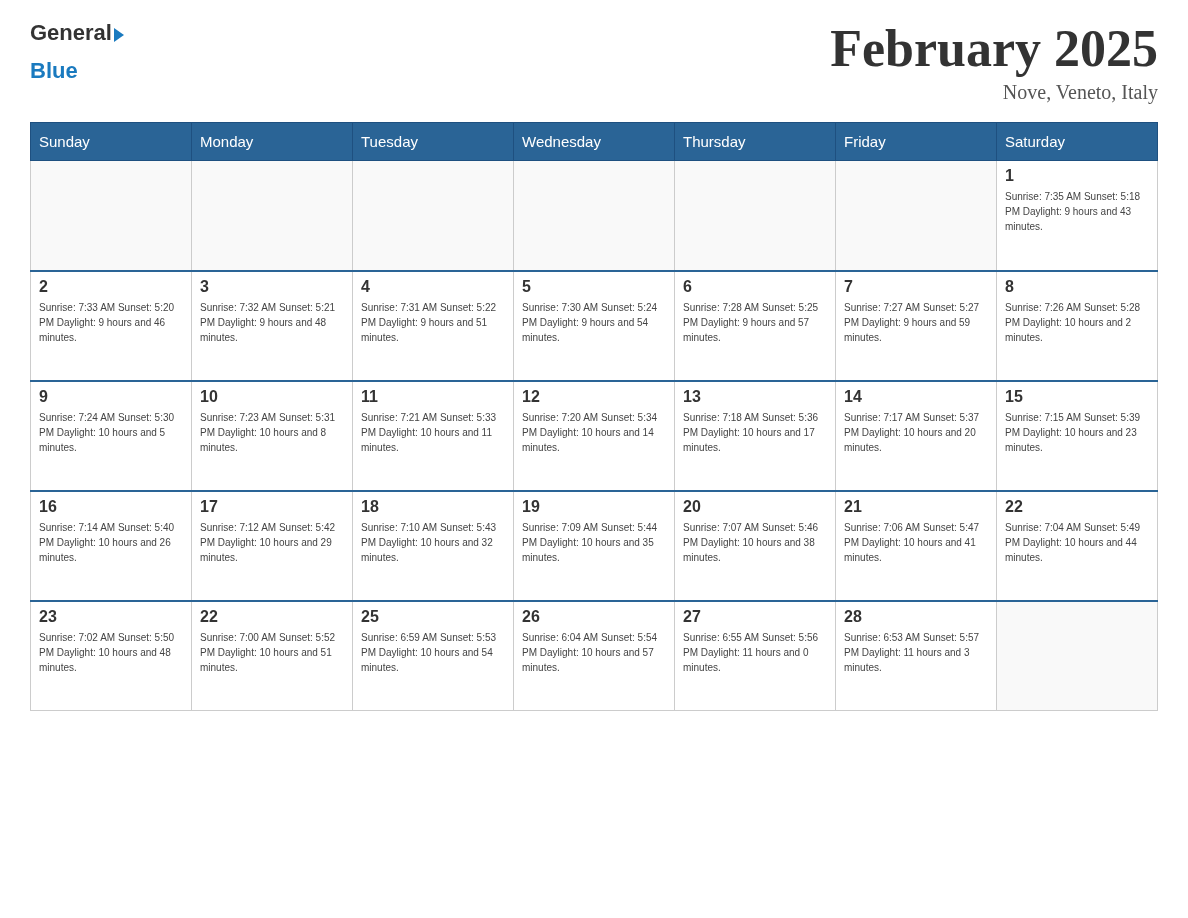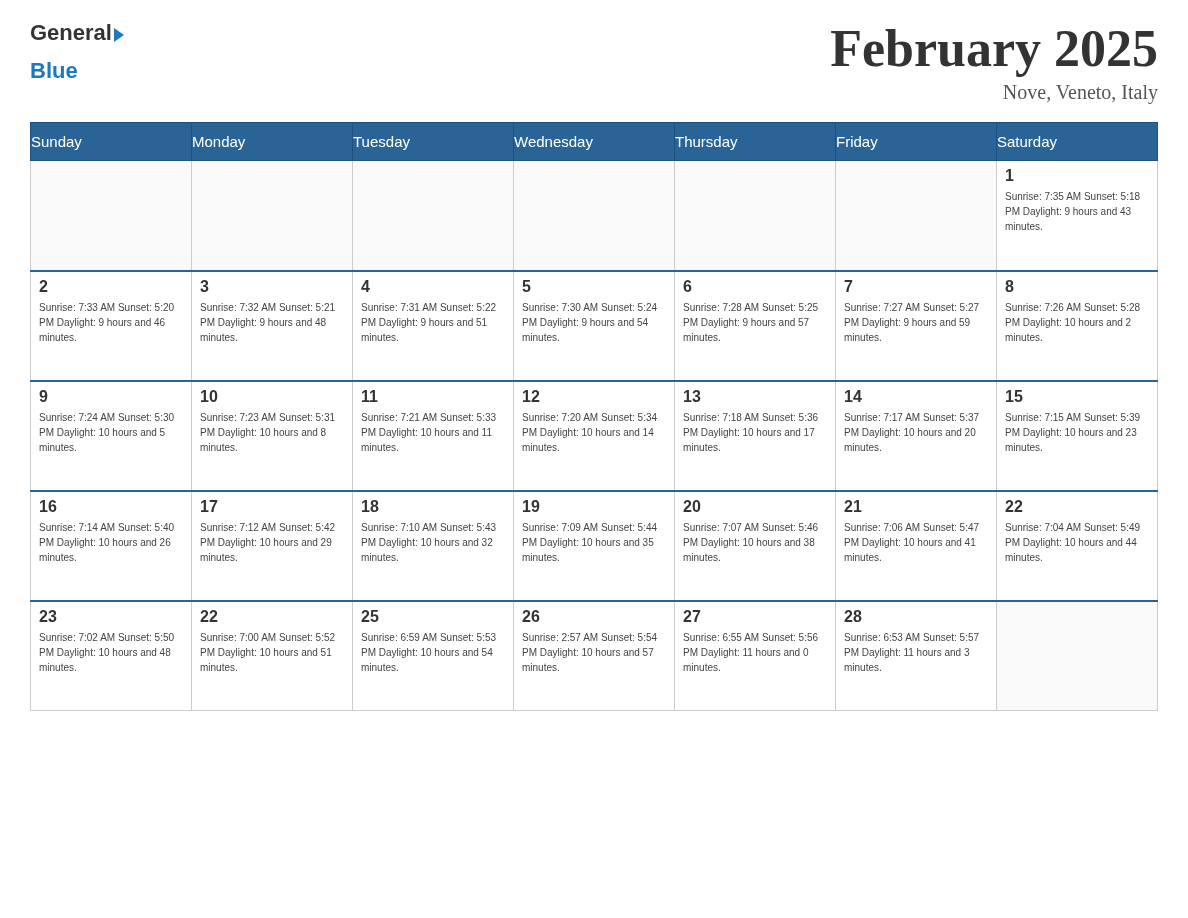--- a/index.html
+++ b/index.html
@@ -59,21 +59,21 @@
       margin-top: 4px;
     }
     .calendar {
       width: 100%;
       border-collapse: collapse;
       table-layout: fixed;
     }
     .calendar th {
       background-color: #2a6496;
       color: #fff;
-      padding: 10px 0;
+      padding: 10px 8px;
       font-size: 15px;
       font-weight: normal;
       text-align: left;
       border: 1px solid #1e5080;
     }
     .calendar td {
       border: 1px solid #ccc;
       vertical-align: top;
       padding: 6px 8px;
       height: 110px;
@@ -290,21 +290,21 @@
 Daylight: 10 hours and 51 minutes.</div>
         </td>
         <td>
           <span class="day-number">25</span>
           <div class="day-info">Sunrise: 6:59 AM
 Sunset: 5:53 PM
 Daylight: 10 hours and 54 minutes.</div>
         </td>
         <td>
           <span class="day-number">26</span>
-          <div class="day-info">Sunrise: 2:57 AM
+          <div class="day-info">Sunrise: 6:04 AM
 Sunset: 5:54 PM
 Daylight: 10 hours and 57 minutes.</div>
         </td>
         <td>
           <span class="day-number">27</span>
           <div class="day-info">Sunrise: 6:55 AM
 Sunset: 5:56 PM
 Daylight: 11 hours and 0 minutes.</div>
         </td>
         <td>

